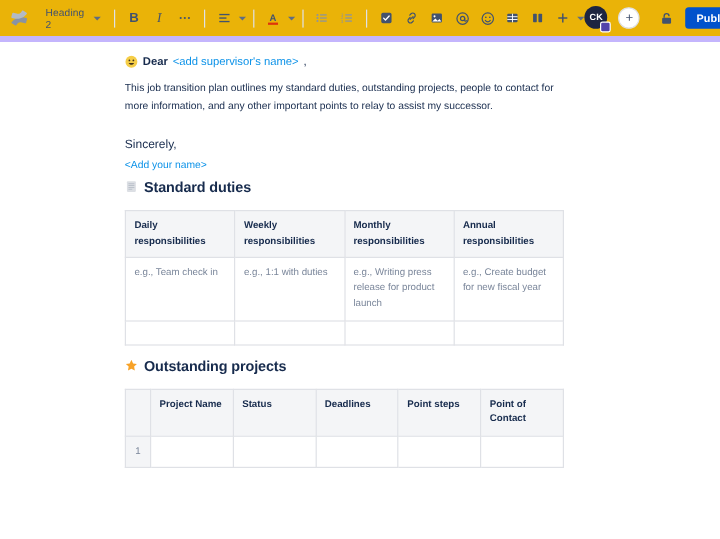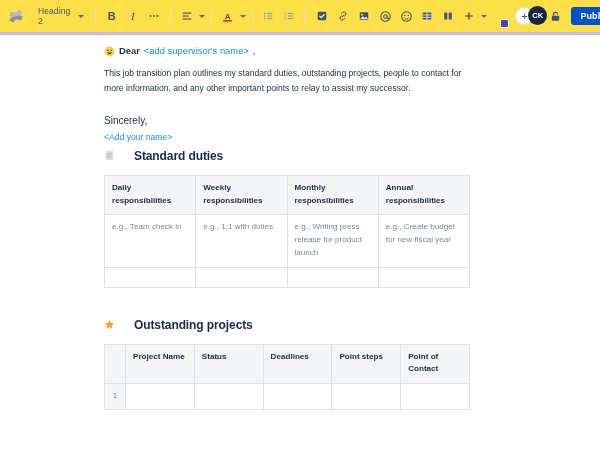--- a/index.html
+++ b/index.html
@@ -9,22 +9,22 @@
     background:#ffffff;
     font-family:"Liberation Sans", sans-serif;
     color:#172b4d;
     overflow:hidden;
   }
 
   
   .toolbar{
     height:35px; width:600px;
     display:flex; align-items:center;
-    background:#fde047;
-    border-bottom:3px solid #c4b5fd;
+    background:#eab308;
+    border-bottom:5px solid #c4b5fd;
     padding:0 8px 0 6px;
     position:relative;
   }
   .tb-left{ display:flex; align-items:center; gap:0px; }
   .tb-right{ display:flex; align-items:center; gap:6px; margin-left:auto; }
 
   .logo{
     width:22px;height:22px;display:flex;align-items:center;justify-content:center;
     margin-right:6px;
   }
@@ -49,21 +49,21 @@
   .tb-btn.text{ font-size:11px; color:#42526e; font-weight:700;}
   .tb-btn.ital{ font-size:11px; color:#42526e; font-style:italic; font-family:"Liberation Serif", serif;}
   .tb-group{ display:flex;align-items:center;gap:1px;}
   .with-caret{ display:flex;align-items:center;gap:2px;}
 
   .avatar-wrap{ position:relative; width:20px;height:20px; }
   .avatar{
     width:19px;height:19px;border-radius:50%;
     background:#1d2440; color:#ffffff;
     font-size:7.5px; font-weight:700; letter-spacing:.2px;
-    display:flex;align-items:center;justify-content:center;margin-left:41px;
+    display:flex;align-items:center;justify-content:center;
   }
   .avatar-badge{
     position:absolute; right:-2px; bottom:-2px;
     width:9px;height:9px;border-radius:2px;
     background:#5243aa; border:1.4px solid #ffffff;
   }
   .add-person{
     width:18px;height:18px;border-radius:50%;
     border:1px solid #dfe1e6; background:#fff;
     display:flex;align-items:center;justify-content:center;
@@ -99,31 +99,31 @@
   .link-t{ color:#0c92e8; }
   .para{
     font-size:8.6px; line-height:1.75; color:#172b4d;
     margin:0 0 17px 0; max-width:360px;
   }
   .sign{ font-size:10px; line-height:1.6; color:#172b4d; margin:0 0 2px 0;}
   .signname{ font-size:8.6px; line-height:1.6; margin:0 0 4px 0;}
 
   h2.sec{
     font-size:12px; font-weight:600; color:#172b4d;
-    margin:0 0 12px 0; display:flex; align-items:center; gap:19px;
+    margin:0 0 12px 0; display:flex; align-items:center; gap:5px;
     letter-spacing:-0.1px;
   }
   .emoji{ display:inline-flex; align-items:center; justify-content:center; flex:none;}
 
   
   table.ed{
     border-collapse:collapse;
     width:366px;
     table-layout:fixed;
-    margin:0 0 30px 0;
+    margin:0 0 10px 0;
   }
   table.ed td, table.ed th{
     border:1px solid #dfe1e6;
     vertical-align:top;
     padding:6px 7px 7px 7px;
   }
   table.ed th{
     background:#f4f5f7;
     font-size:8.1px; font-weight:700; color:#172b4d;
     text-align:left; line-height:1.55;

